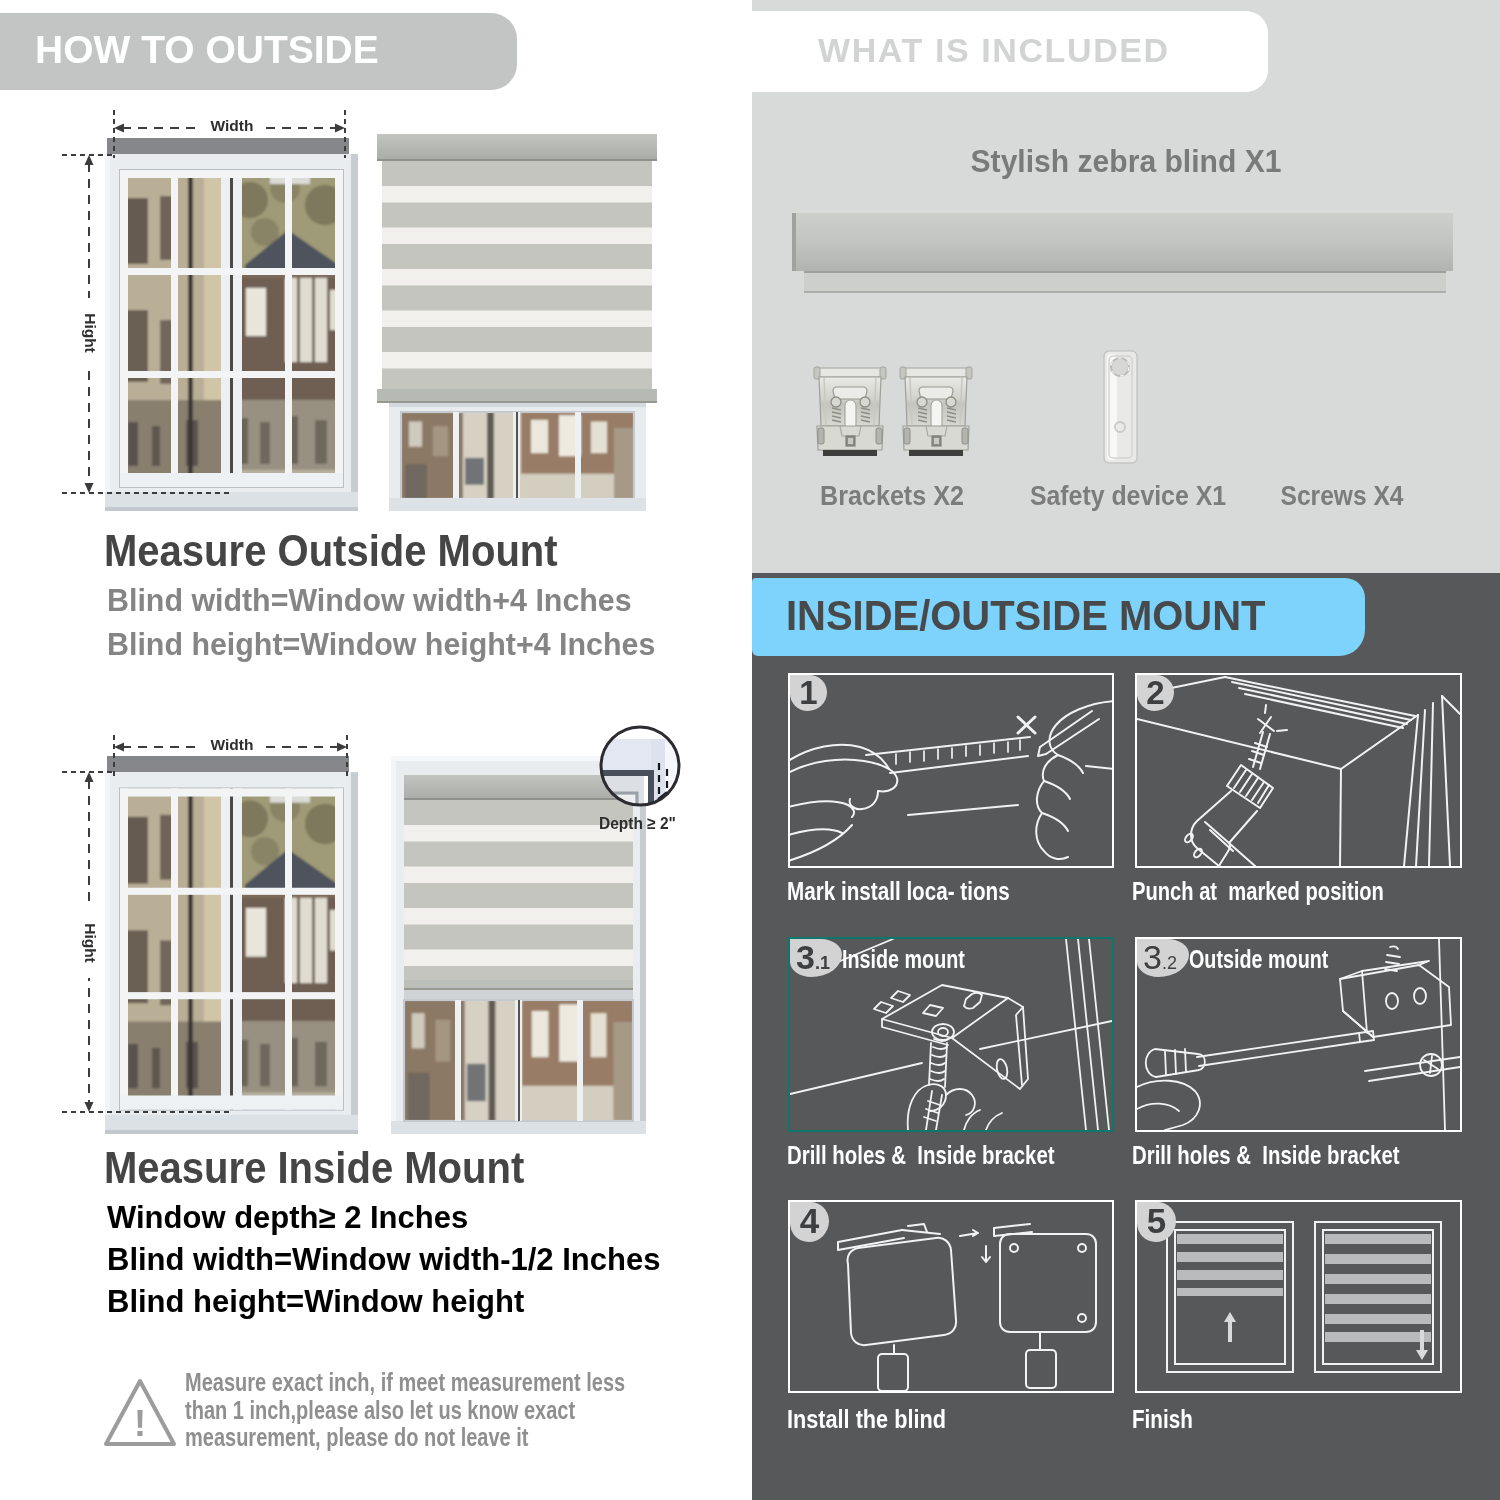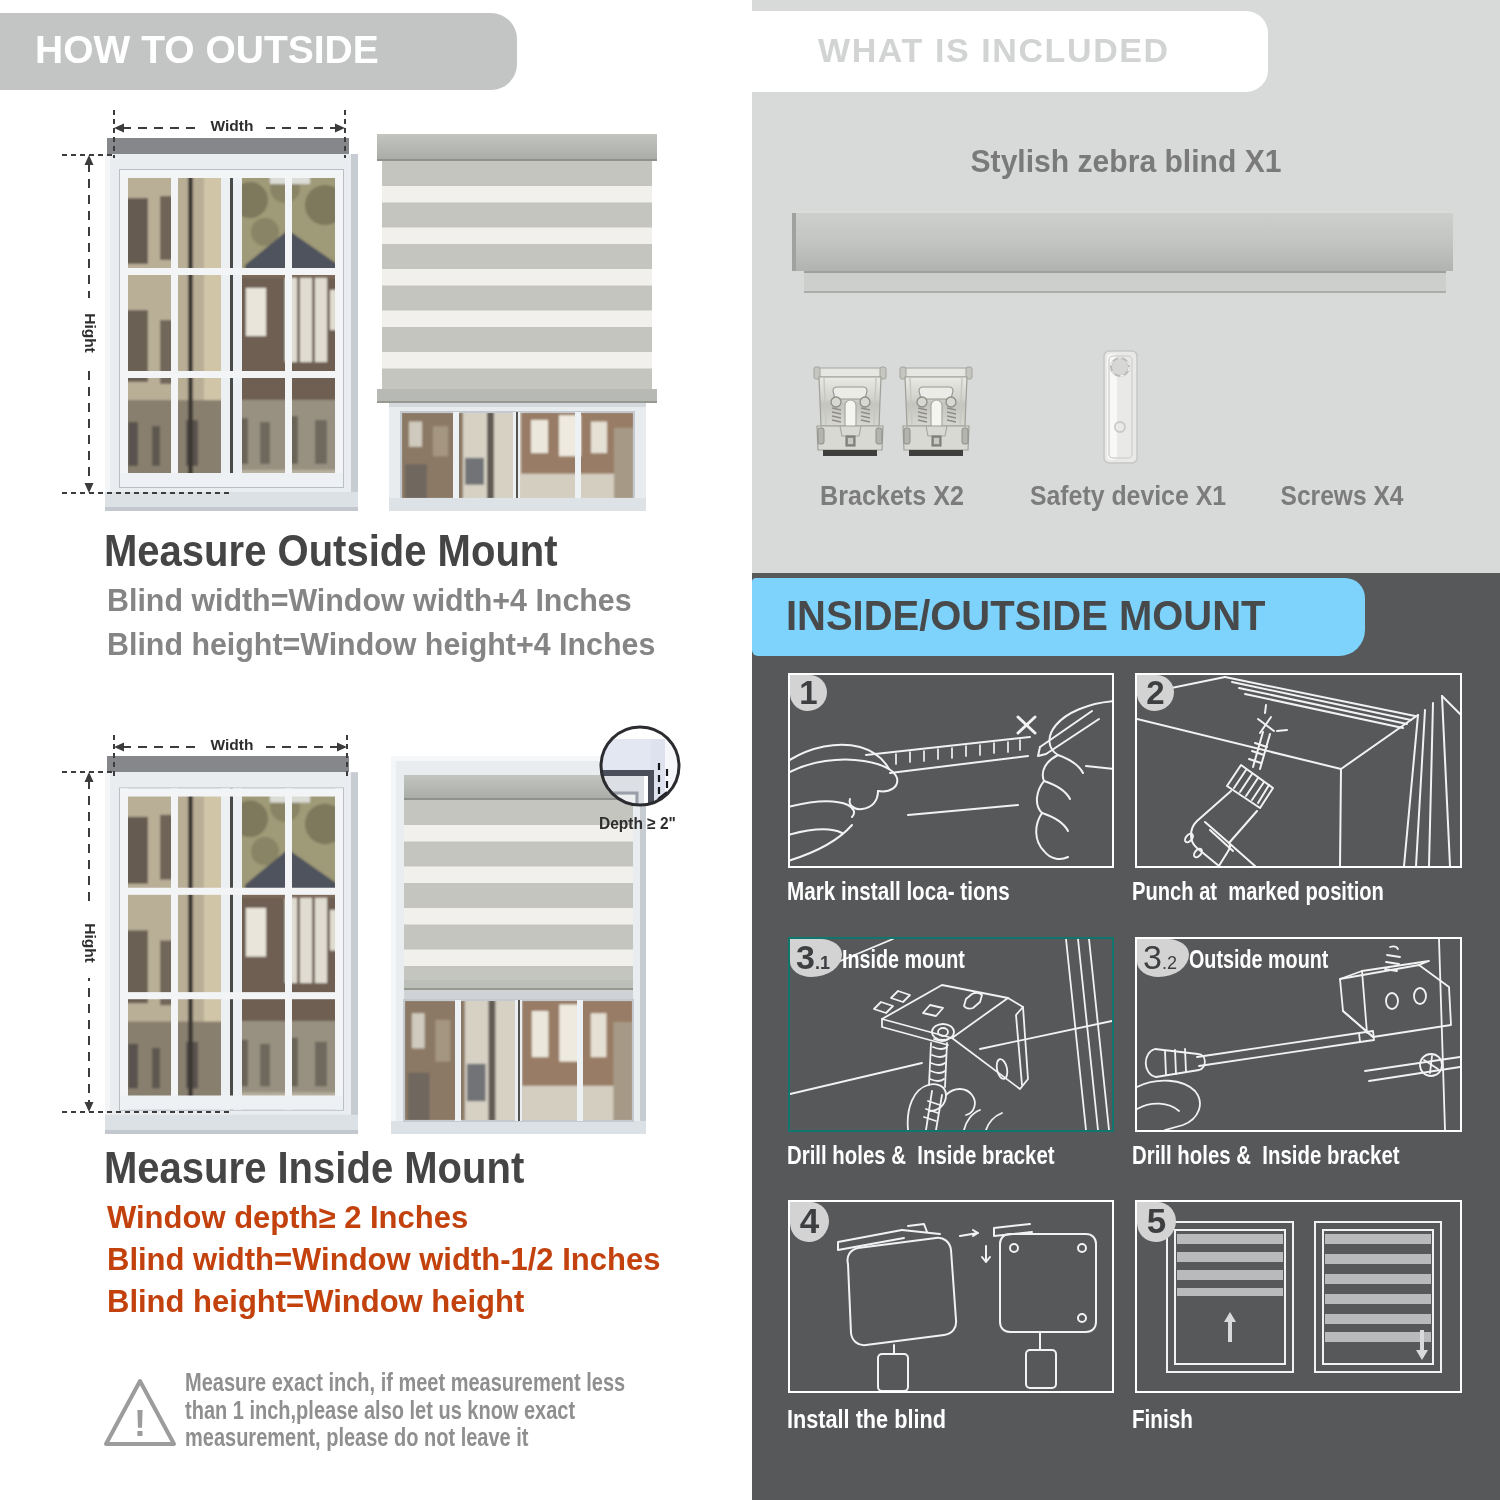--- a/index.html
+++ b/index.html
@@ -230,21 +230,21 @@
     <path d="M59,74 l9,-7" stroke="#16161a" stroke-width="1.8"></path>
   </g>
   <circle cx="41" cy="41" r="39" fill="none" stroke="#2c2c30" stroke-width="3"></circle>
 </svg>
 <div class="abs b" style="left:599px;top:814px;font-size:17px;color:#2e2e2e;white-space:nowrap;transform:scaleX(0.91);transform-origin:left top;">Depth ≥ 2"</div>
 
 <div class="abs b" style="left:104px;top:528px;font-size:43.5px;line-height:46px;color:#454545;white-space:nowrap;transform:scaleX(0.92);transform-origin:left top;">Measure Outside Mount</div>
 <div class="abs b" style="left:107px;top:579px;font-size:31px;color:#858585;line-height:44px;white-space:nowrap;transform:scaleX(0.98);transform-origin:left top;">Blind width=Window width+4 Inches<br>Blind height=Window height+4 Inches</div>
 
 <div class="abs b" style="left:104px;top:1145px;font-size:43.5px;line-height:46px;color:#454545;white-space:nowrap;transform:scaleX(0.92);transform-origin:left top;">Measure Inside Mount</div>
-<div class="abs b" style="left:107px;top:1197px;font-size:31px;color:#c2410c;line-height:42px;white-space:nowrap;">Window depth≥ 2 Inches<br>Blind width=Window width-1/2 Inches<br>Blind height=Window height</div>
+<div class="abs b" style="left:107px;top:1197px;font-size:31px;color:#000000;line-height:42px;white-space:nowrap;">Window depth≥ 2 Inches<br>Blind width=Window width-1/2 Inches<br>Blind height=Window height</div>
 
 <svg class="abs" style="left:101px;top:1374px;" width="78" height="76">
   <path d="M39,7 L73,70 L5,70 Z" fill="none" stroke="#9c9c9c" stroke-width="4" stroke-linejoin="round"></path>
   <text x="39" y="62" font-size="36" font-weight="bold" fill="#9c9c9c" text-anchor="middle">!</text>
 </svg>
 <div class="abs b" style="left:185px;top:1369px;font-size:25px;color:#8f8f8f;line-height:27.5px;white-space:nowrap;transform:scaleX(0.80);transform-origin:left top;">Measure exact inch, if meet measurement less<br>than 1 inch,please also let us know exact<br>measurement, please do not leave it</div>
 
 <div class="abs" style="left:752px;top:0;width:748px;height:573px;background:#d8d9d9;"></div>
 <div class="abs" style="left:752px;top:11px;width:516px;height:81px;background:#fff;border-radius:0 22px 22px 0;">
   <div class="abs b" style="left:30px;top:0;line-height:79px;font-size:34px;color:#d2d3d3;letter-spacing:1.6px;margin-left:36px;">WHAT IS INCLUDED</div>

